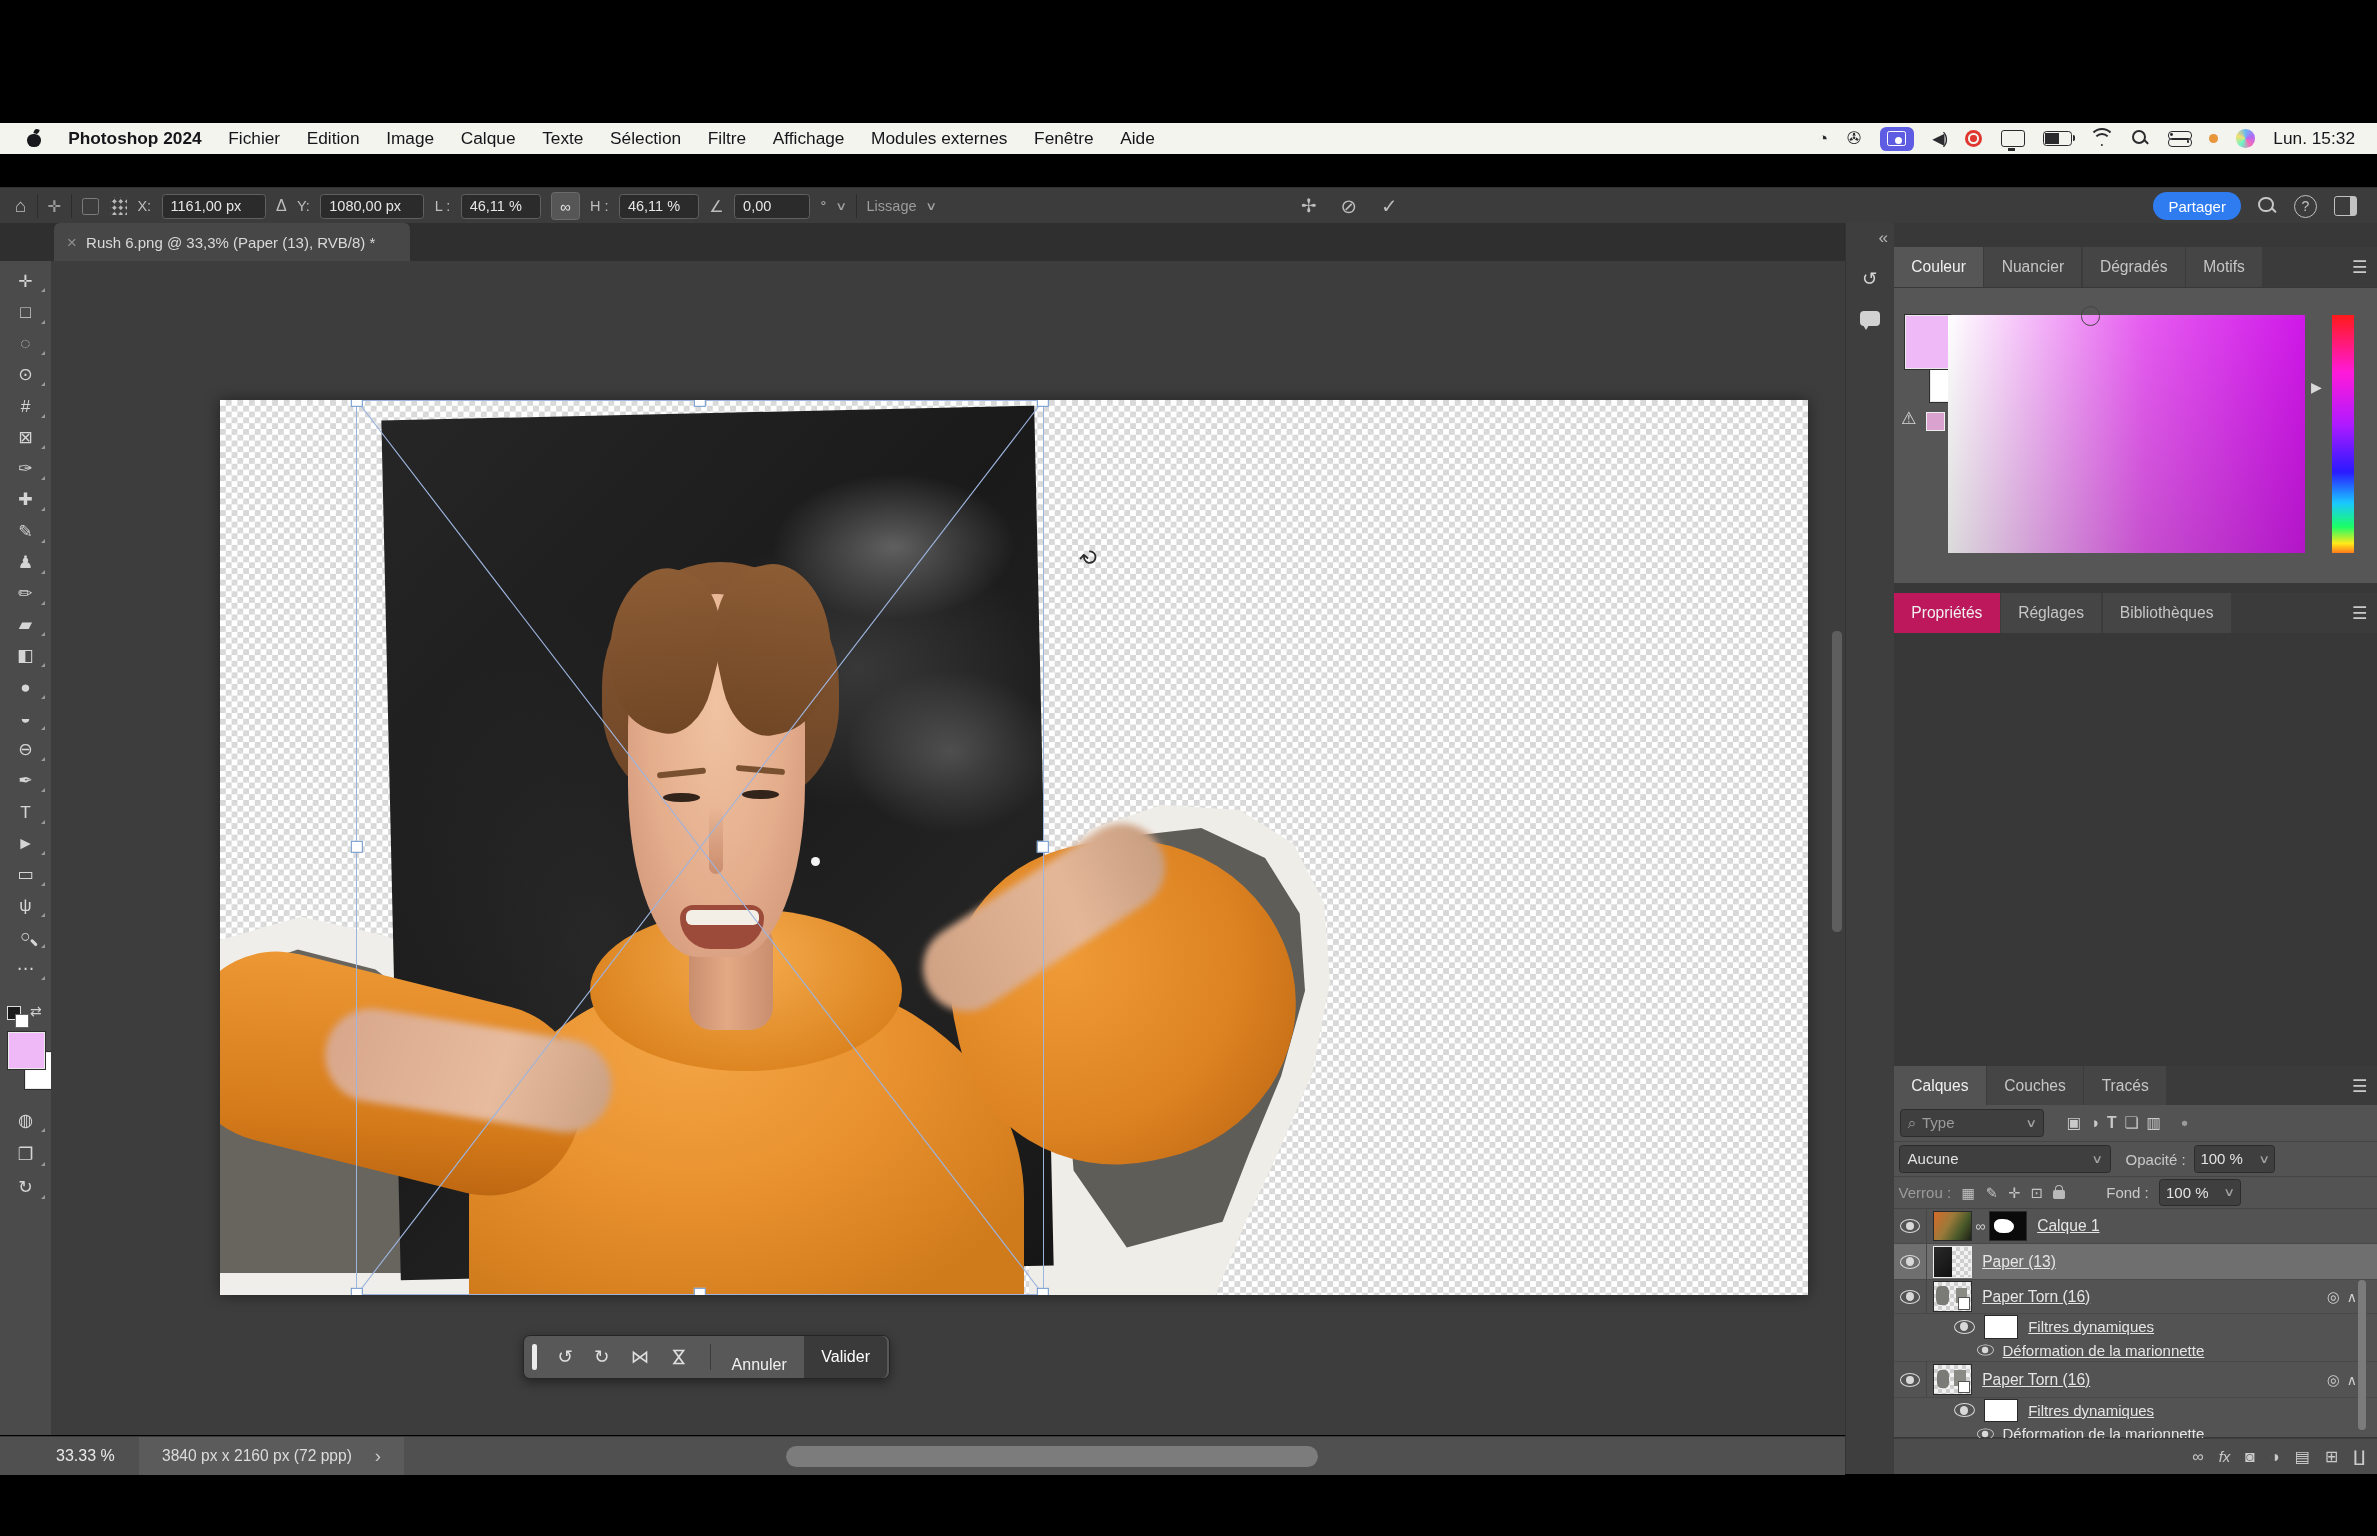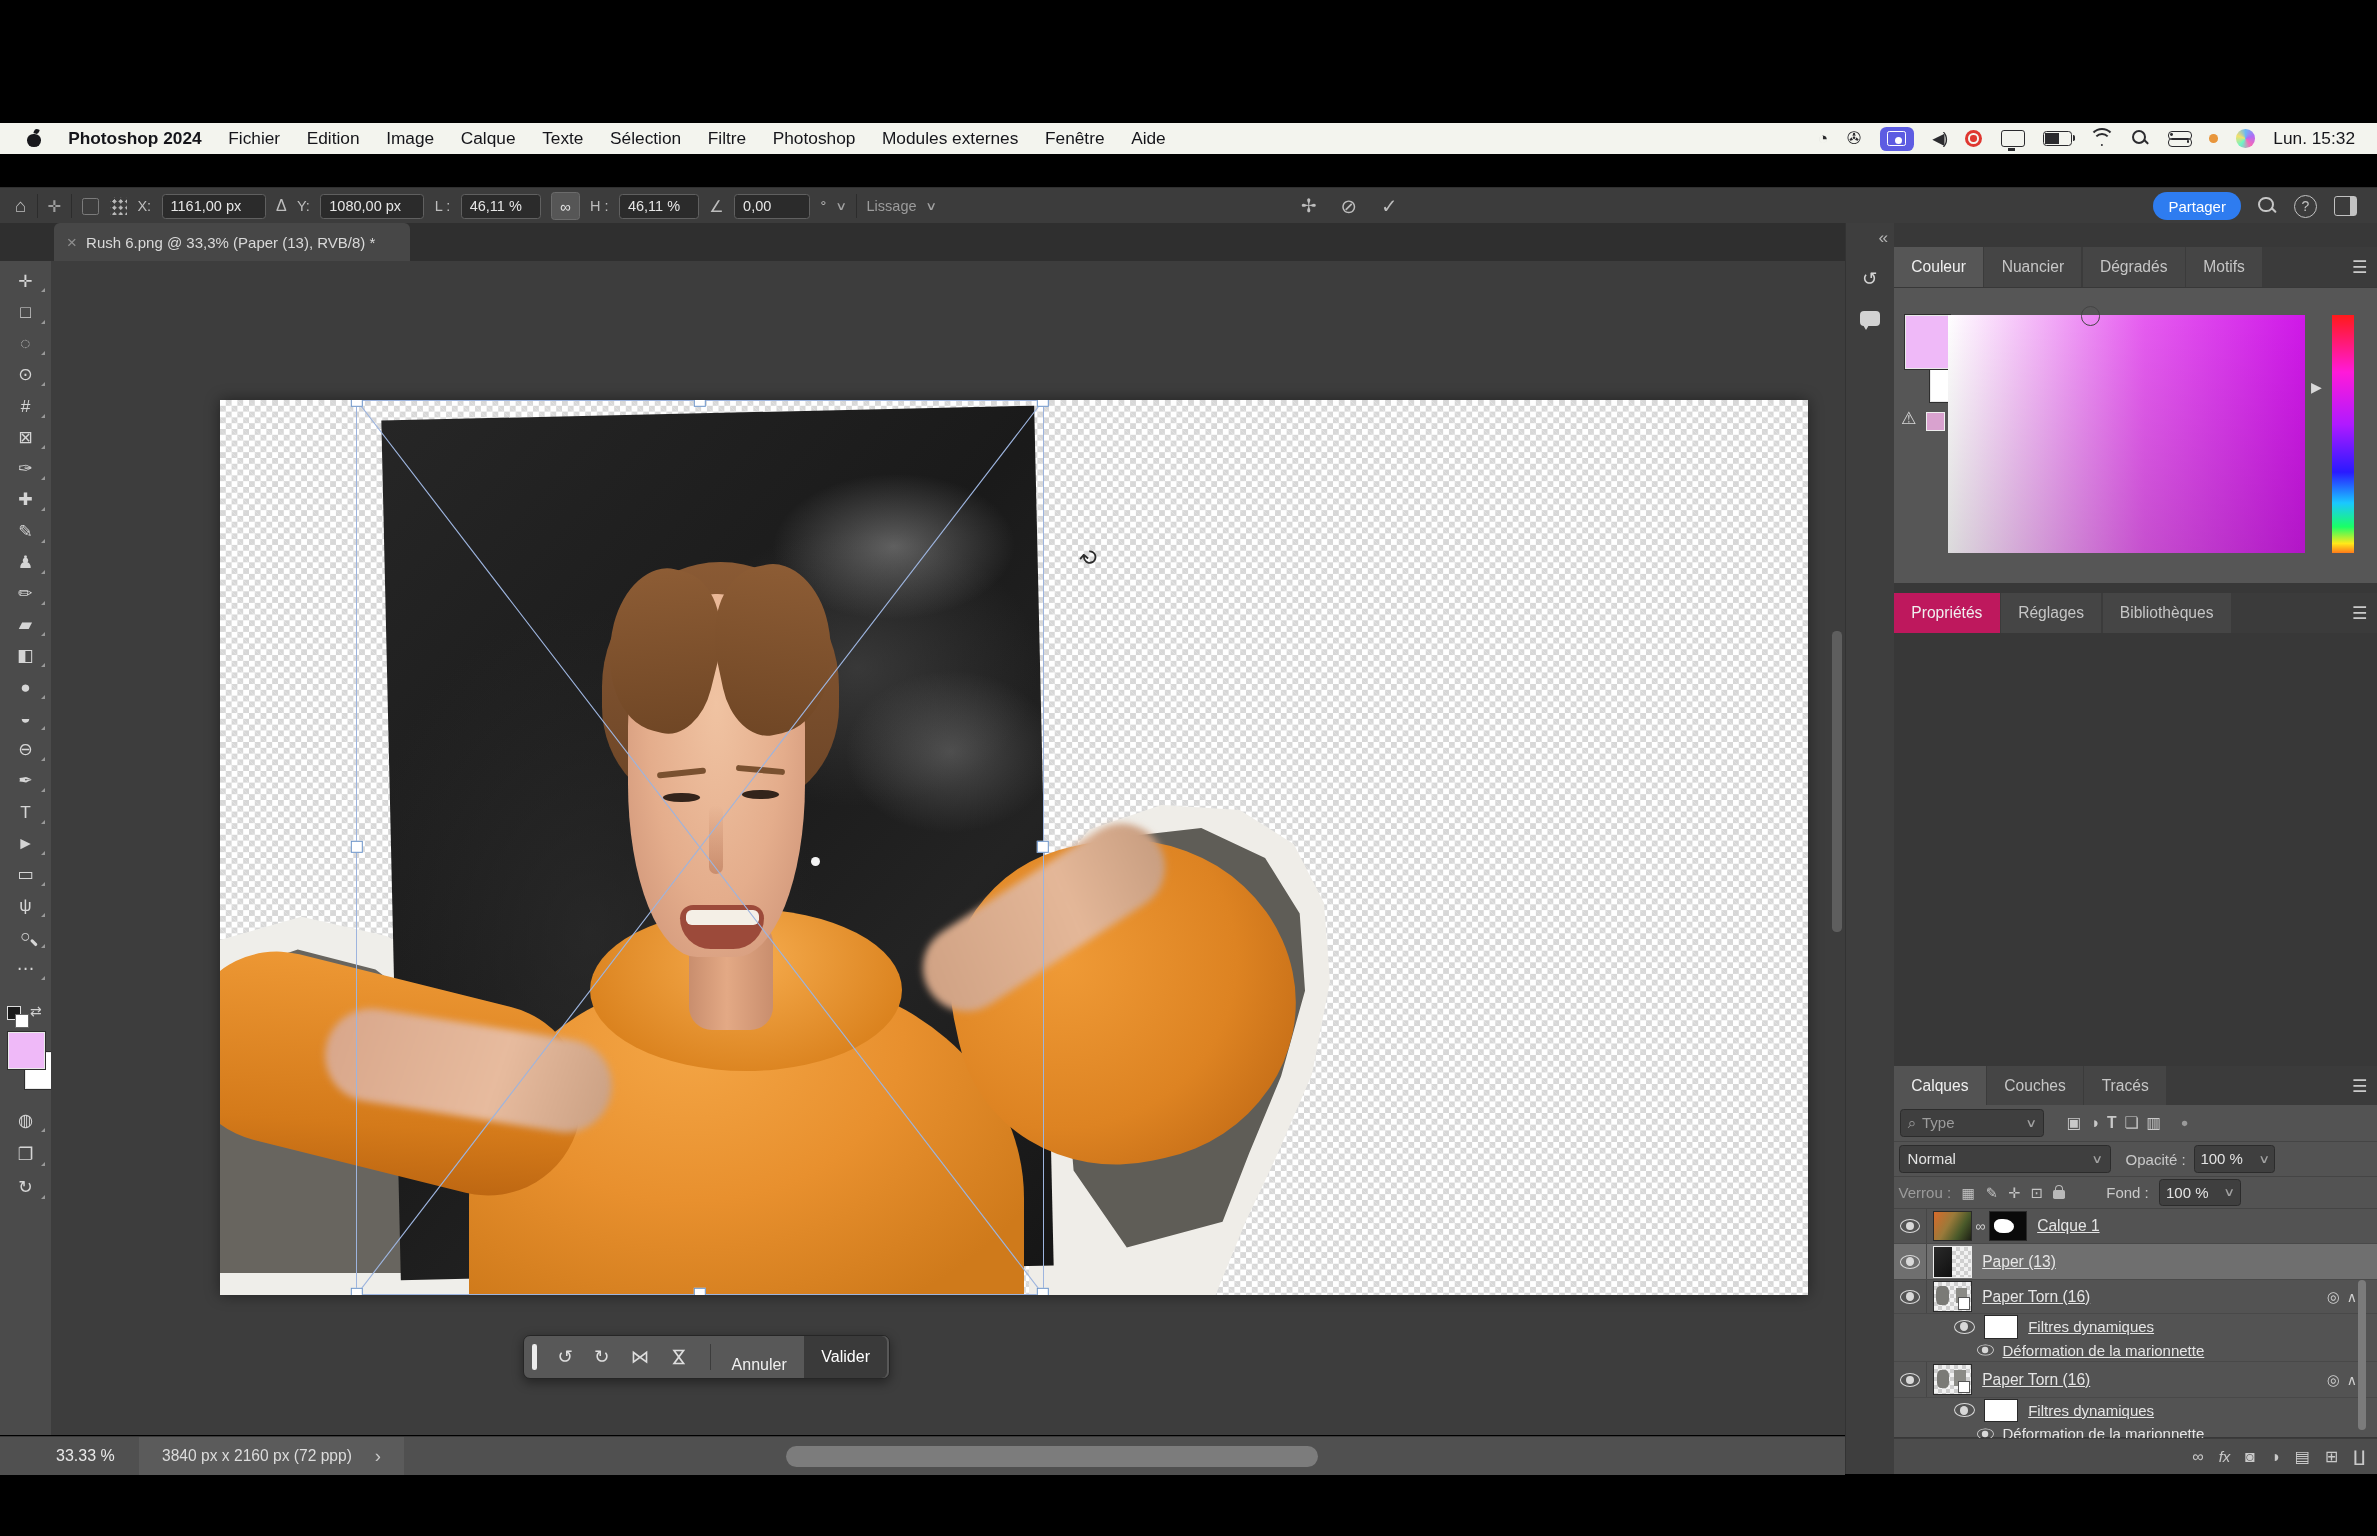--- a/index.html
+++ b/index.html
@@ -144,21 +144,21 @@
     <div class="mb-left">
       <span class="apple"></span>
       <span class="menu-item app-name">Photoshop 2024</span>
       <span class="menu-item">Fichier</span>
       <span class="menu-item">Edition</span>
       <span class="menu-item">Image</span>
       <span class="menu-item">Calque</span>
       <span class="menu-item">Texte</span>
       <span class="menu-item">Sélection</span>
       <span class="menu-item">Filtre</span>
-      <span class="menu-item">Photoshop</span>
+      <span class="menu-item">Affichage</span>
       <span class="menu-item">Modules externes</span>
       <span class="menu-item">Fenêtre</span>
       <span class="menu-item">Aide</span>
     </div>
     <div class="mb-right">
       <span class="mbi mbi-clockish">◔</span>
       <span class="mbi mbi-clockish">✇</span>
       <span class="shareBox"></span>
       <span class="mbi" style="font-size:16px;letter-spacing:-1.7px;">◀)</span>
       <span class="recDot"></span>
@@ -468,21 +468,21 @@
         <span style="color:#c9c9c9;font-size:15.6px;margin-left:15px;">▣</span>
         <span style="color:#c9c9c9;font-size:15.6px;">◑</span>
         <span style="color:#c9c9c9;font-size:15.6px;font-weight:bold;">T</span>
         <span style="color:#c9c9c9;font-size:15.6px;">❏</span>
         <span style="color:#c9c9c9;font-size:15.6px;">▥</span>
         <span style="color:#9a9a9a;font-size:12.7px;margin-left:11.6px;">●</span>
       </div>
 
       <div class="flex" style="height:34px;border-bottom:0.6px solid #454545;padding:0 4.6px;gap:8px;">
         <div class="selectBox" style="width:194px;height:25.4px;padding:0 8px;">
-          <span>Normal</span>
+          <span>Aucune</span>
           <span class="caret" style="margin-left:auto;">∨</span>
         </div>
         <span style="color:#c9c9c9;font-size:15px;margin-left:7px;">Opacité :</span>
         <div class="selectBox" style="width:68px;height:25.4px;padding:0 5.8px;">
           <span>100 %</span>
           <span class="caret" style="margin-left:auto;">∨</span>
         </div>
       </div>
 
       <div class="flex" style="height:31px;border-bottom:0.6px solid #454545;padding:0 4.6px;gap:10.4px;">

